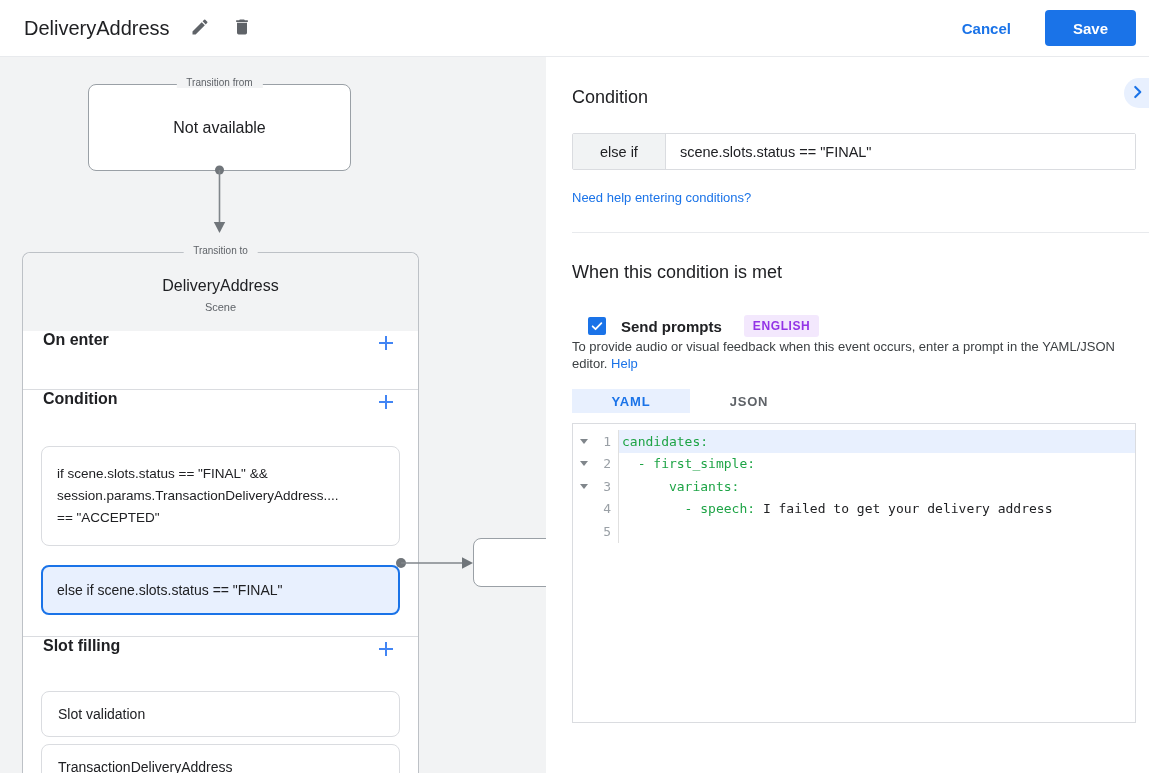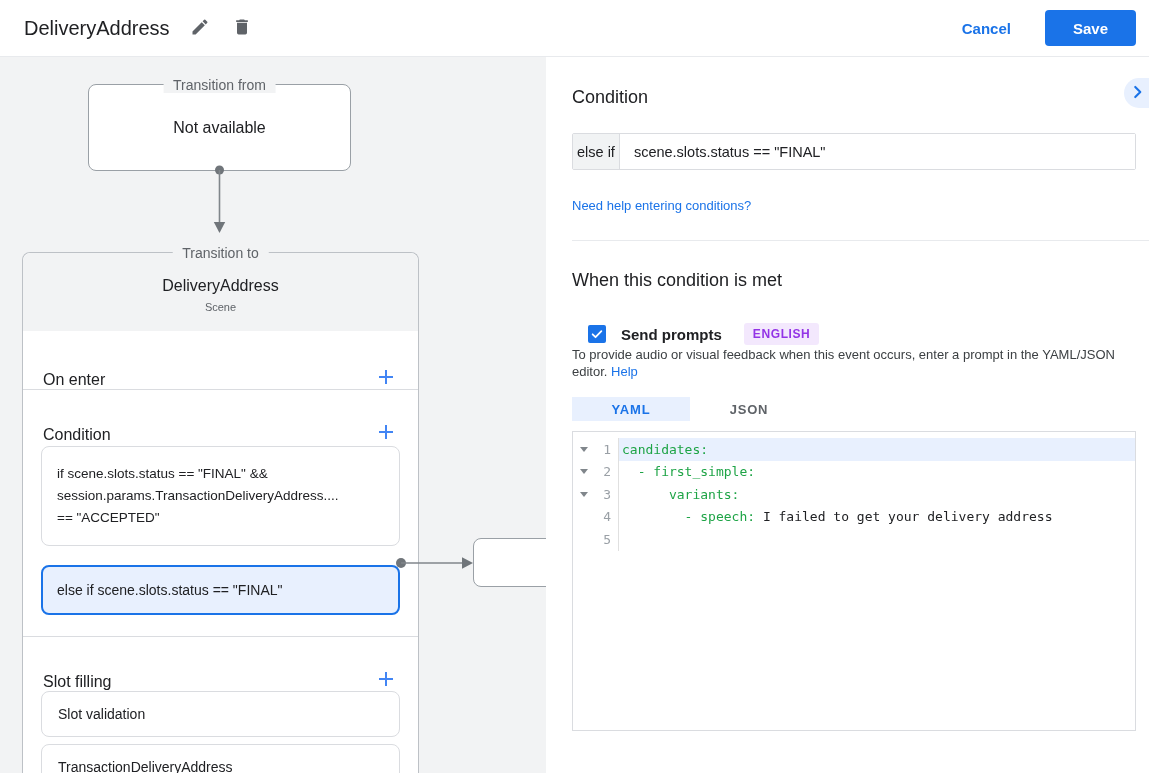--- a/index.html
+++ b/index.html
@@ -16,40 +16,40 @@
   .cancel-btn { border:none; background:none; color:#1a73e8; font-size:15px; font-weight:600;
     padding:8px 20px; cursor:pointer; font-family:inherit; }
   .save-btn { border:none; background:#1a73e8; color:#fff; font-size:15px; font-weight:600;
     height:36px; padding:0 28px; border-radius:4px; margin-left:14px; cursor:pointer; font-family:inherit; }
 
   .main { display:flex; height:716px; }
 
   
   .canvas { position:relative; width:546px; background:#f2f3f4; overflow:hidden; flex:none; }
   .node-label { position:absolute; top:-8px; left:50%; transform:translateX(-50%);
-    font-size:14px; color:#5f6368; background:#f2f3f4; padding:0 10px; white-space:nowrap; }
+    font-size:10px; color:#5f6368; background:#f2f3f4; padding:0 10px; white-space:nowrap; }
   .tf-box { position:absolute; left:88px; top:27px; width:263px; height:87px;
     background:#fff; border:1px solid #9aa0a6; border-radius:8px;
     display:flex; align-items:center; justify-content:center; }
   .tf-value { font-size:16px; color:#202124; }
   .target-box { position:absolute; left:473px; top:481px; width:92px; height:49px;
     background:#fff; border:1.5px solid #9aa0a6; border-radius:8px; }
   .connectors { position:absolute; left:0; top:0; pointer-events:none; }
 
   
   .scene-card { position:absolute; left:22px; top:195px; width:397px;
     background:#fff; border:1px solid #bdc1c6; border-radius:8px 8px 0 0; border-bottom:none; }
   .scene-header { position:relative; height:78px; background:#f2f3f4; border-radius:8px 8px 0 0;
     display:flex; flex-direction:column; align-items:center; justify-content:center; }
   .scene-header .node-label { background:#f2f3f4; }
   .scene-title { font-size:16px; color:#202124; margin-top:6px; }
   .scene-subtitle { font-size:11px; color:#5f6368; margin-top:6px; }
   .card-section { border-top:1px solid #dadce0; background:#fff; }
-  .section-head { height:54px; display:flex; align-items:flex-end; justify-content:space-between;
-    padding:0 20px 0 20px; }
+  .section-head { height:54px; display:flex; align-items:flex-start; justify-content:space-between;
+    padding:0 20px 0 20px;font-weight:bold; }
   .section-head.tall { height:58px; }
   .section-label { font-size:16px; color:#202124; }
   .add-btn { border:none; background:none; cursor:pointer; padding:0; width:24px; height:24px; }
   .add-btn svg { display:block; }
   .cond-item { margin:2px 18px 0 18px; background:#fff; border:1px solid #dadce0; border-radius:8px;
     padding:16px 15px; font-size:13.5px; line-height:22px; color:#202124; white-space:pre-line; cursor:pointer; }
   .cond-item.selected { margin-top:19px; background:#e8f0fe; border:2px solid #1a73e8;
     padding:0 14px; height:50px; display:flex; align-items:center; font-size:14px; white-space:nowrap; }
   .cond-pad { height:21px; }
   .slot-item { margin:0 18px 7px 18px; height:46px; background:#fff; border:1px solid #dadce0;
@@ -58,24 +58,24 @@
 
   
   .panel { position:relative; flex:1; background:#fff; padding:0 13px 0 26px; }
   .collapse-btn { position:absolute; right:0; top:21px; width:25px; height:30px;
     background:#e8f0fe; border:none; border-radius:16px 0 0 16px; cursor:pointer;
     display:flex; align-items:center; justify-content:flex-end; }
   .panel-title { margin-top:30px; font-size:18px; font-weight:400; color:#202124; }
   .cond-row { margin-top:25px; display:flex; height:37px; border:1px solid #dadce0; border-radius:2px;
     width:564px; }
   .cond-prefix { background:#f1f3f4; border-right:1px solid #dadce0; display:flex; align-items:center;
-    padding:0 4px; font-size:14.5px; color:#202124; flex:none; }
+    padding:0 27px; font-size:14.5px; color:#202124; flex:none; }
   .cond-value { flex:1; border:none; outline:none; background:#fff; padding:0 14px;
     font-size:14.5px; color:#202124; font-family:inherit; }
-  .help-link { display:inline-block; margin-top:28px; font-size:13px; color:#1a73e8; text-decoration:none; }
+  .help-link { display:inline-block; margin-top:20px; font-size:13px; color:#1a73e8; text-decoration:none; }
   .panel-divider { height:1px; background:#e8eaed; margin:26px -13px 0 0; }
   .met-title { margin-top:29px; font-size:18px; font-weight:400; color:#202124; }
   .cb-row { display:flex; align-items:center; }
   .cb-row.first { margin-top:25px; }
   .cb-row.second { margin-top:32px;padding-left:16px; }
   .checkbox { width:18px; height:18px; border:2px solid #5f6368; border-radius:2px; background:#fff;
     flex:none; cursor:pointer; display:flex; align-items:center; justify-content:center; }
   .checkbox svg { display:none; }
   .checkbox.checked { background:#1a73e8; border-color:#1a73e8; }
   .checkbox.checked svg { display:block; }

